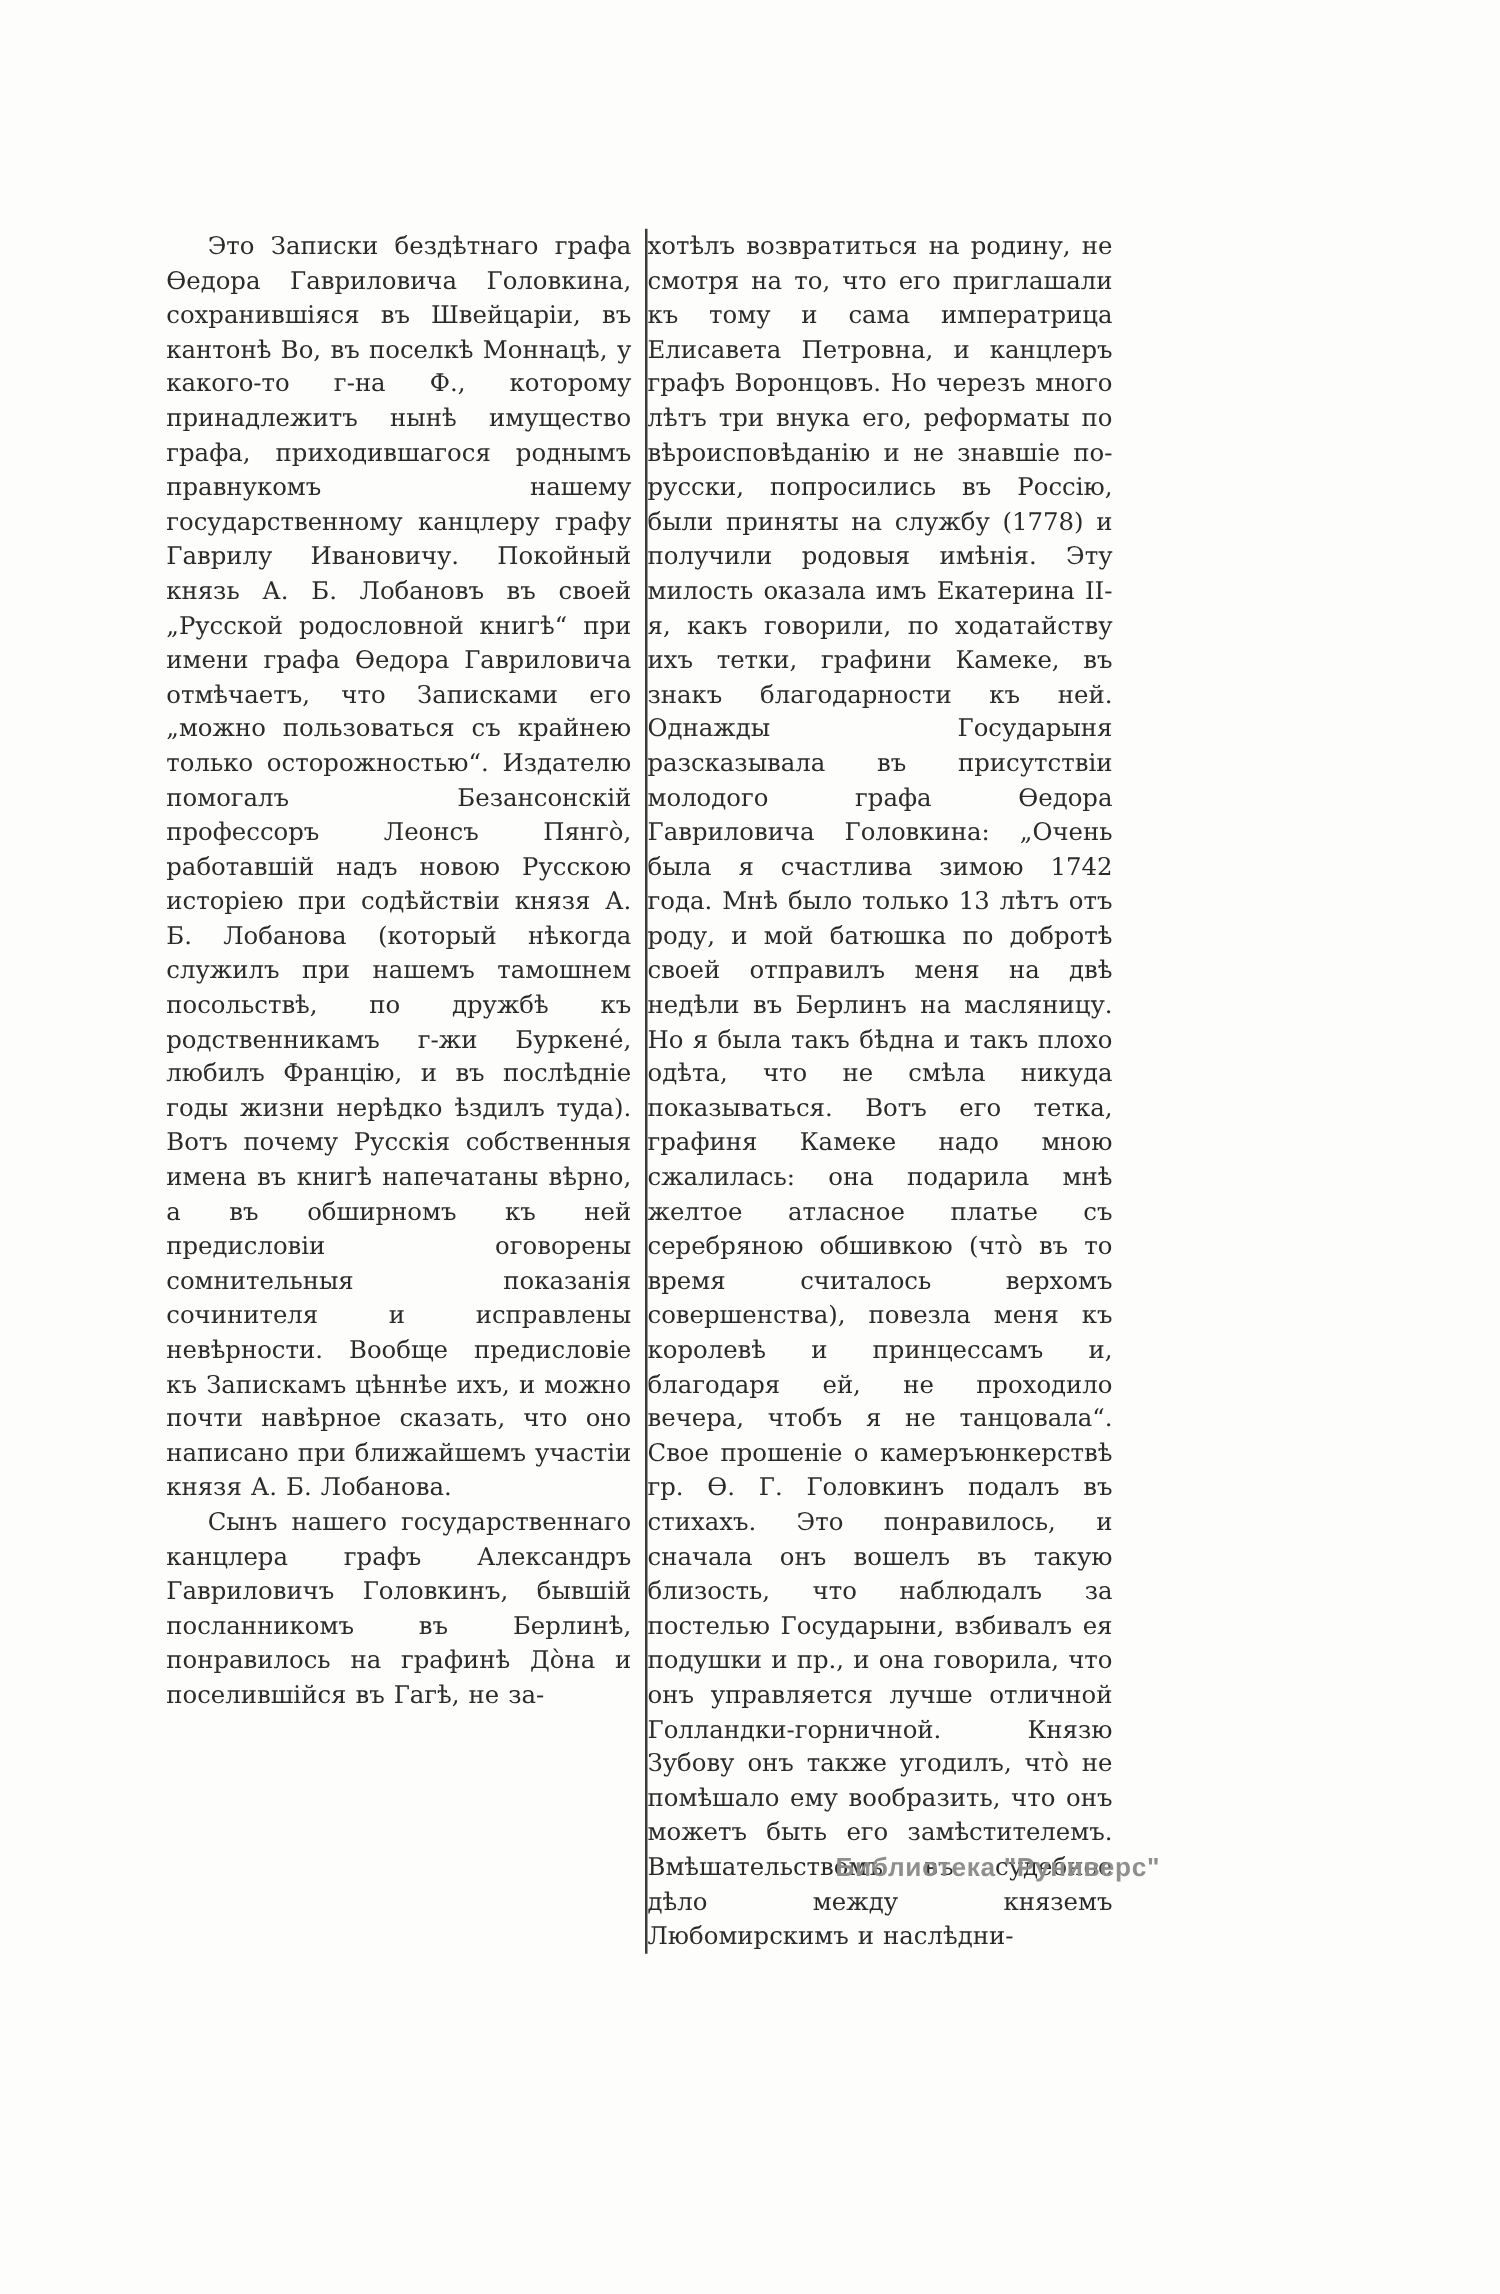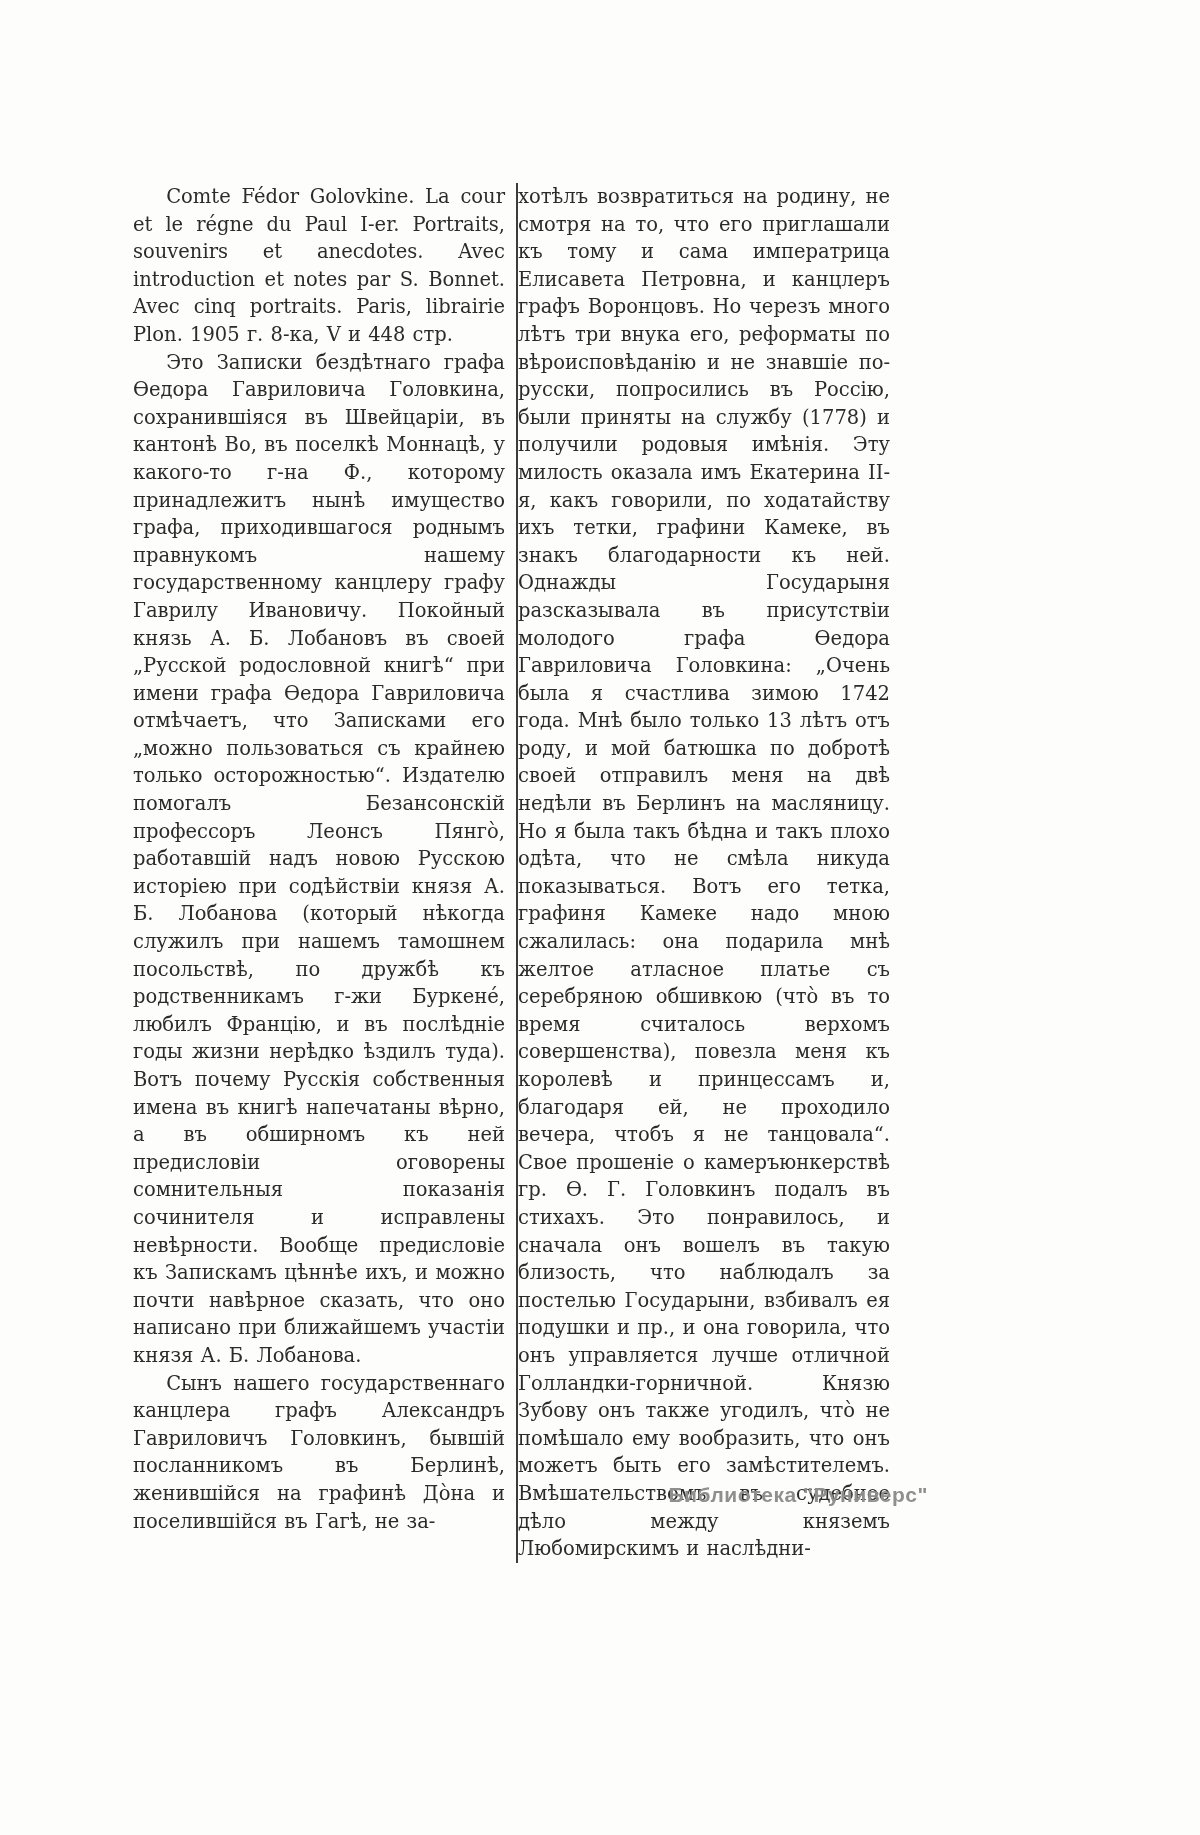--- a/index.html
+++ b/index.html
@@ -65,23 +65,22 @@
   }
 </style>
 </head>
 <body>
 
 <div class="page">
 
   <div class="text-block">
 
     <div class="column left">
-      <p class="para indent">Comte Fédor Golovkine. La cour et le régne du Paul I-er. Portraits, souvenirs et anecdotes. Avec introduction et notes par S. Bonnet. Avec cinq portraits. Paris, librairie Plon. 1905 г. 8-ка, V и 448 стр.</p>
       <p class="para indent">Это Записки бездѣтнаго графа Ѳедора Гавриловича Головкина, сохранившіяся въ Швейцаріи, въ кантонѣ Во, въ поселкѣ Моннацѣ, у какого-то г-на Ф., которому принадлежитъ нынѣ имущество графа, приходившагося роднымъ правнукомъ нашему государственному канцлеру графу Гаврилу Ивановичу. Покойный князь А. Б. Лобановъ въ своей „Русской родословной книгѣ“ при имени графа Ѳедора Гавриловича отмѣчаетъ, что Записками его „можно пользоваться съ крайнею только осторожностью“. Издателю помогалъ Безансонскій профессоръ Леонсъ Пянгò, работавшій надъ новою Русскою исторіею при содѣйствіи князя А. Б. Лобанова (который нѣкогда служилъ при нашемъ тамошнем посольствѣ, по дружбѣ къ родственникамъ г-жи Буркене́, любилъ Францію, и въ послѣдніе годы жизни нерѣдко ѣздилъ туда). Вотъ почему Русскія собственныя имена въ книгѣ напечатаны вѣрно, а въ обширномъ къ ней предисловіи оговорены сомнительныя показанія сочинителя и исправлены невѣрности. Вообще предисловіе къ Запискамъ цѣннѣе ихъ, и можно почти навѣрное сказать, что оно написано при ближайшемъ участіи князя А. Б. Лобанова.</p>
-      <p class="para indent">Сынъ нашего государственнаго канцлера графъ Александръ Гавриловичъ Головкинъ, бывшій посланникомъ въ Берлинѣ, женившійся на графинѣ Дòна и поселившійся въ Гагѣ, не за-</p>
+      <p class="para indent">Сынъ нашего государственнаго канцлера графъ Александръ Гавриловичъ Головкинъ, бывшій посланникомъ въ Берлинѣ, понравилось на графинѣ Дòна и поселившійся въ Гагѣ, не за-</p>
     </div>
 
     <div class="divider"></div>
 
     <div class="column right">
       <p class="para">хотѣлъ возвратиться на родину, не смотря на то, что его приглашали къ тому и сама императрица Елисавета Петровна, и канцлеръ графъ Воронцовъ. Но черезъ много лѣтъ три внука его, реформаты по вѣроисповѣданію и не знавшіе по-русски, попросились въ Россію, были приняты на службу (1778) и получили родовыя имѣнія. Эту милость оказала имъ Екатерина II-я, какъ говорили, по ходатайству ихъ тетки, графини Камеке, въ знакъ благодарности къ ней. Однажды Государыня разсказывала въ присутствіи молодого графа Ѳедора Гавриловича Головкина: „Очень была я счастлива зимою 1742 года. Мнѣ было только 13 лѣтъ отъ роду, и мой батюшка по добротѣ своей отправилъ меня на двѣ недѣли въ Берлинъ на масляницу. Но я была такъ бѣдна и такъ плохо одѣта, что не смѣла никуда показываться. Вотъ его тетка, графиня Камеке надо мною сжалилась: она подарила мнѣ желтое атласное платье съ серебряною обшивкою (чтò въ то время считалось верхомъ совершенства), повезла меня къ королевѣ и принцессамъ и, благодаря ей, не проходило вечера, чтобъ я не танцовала“. Свое прошеніе о камеръюнкерствѣ гр. Ѳ. Г. Головкинъ подалъ въ стихахъ. Это понравилось, и сначала онъ вошелъ въ такую близость, что наблюдалъ за постелью Государыни, взбивалъ ея подушки и пр., и она говорила, что онъ управляется лучше отличной Голландки-горничной. Князю Зубову онъ также угодилъ, чтò не помѣшало ему вообразить, что онъ можетъ быть его замѣстителемъ. Вмѣшательствомъ въ судебное дѣло между княземъ Любомирскимъ и наслѣдни-</p>
     </div>
 
   </div>
 

